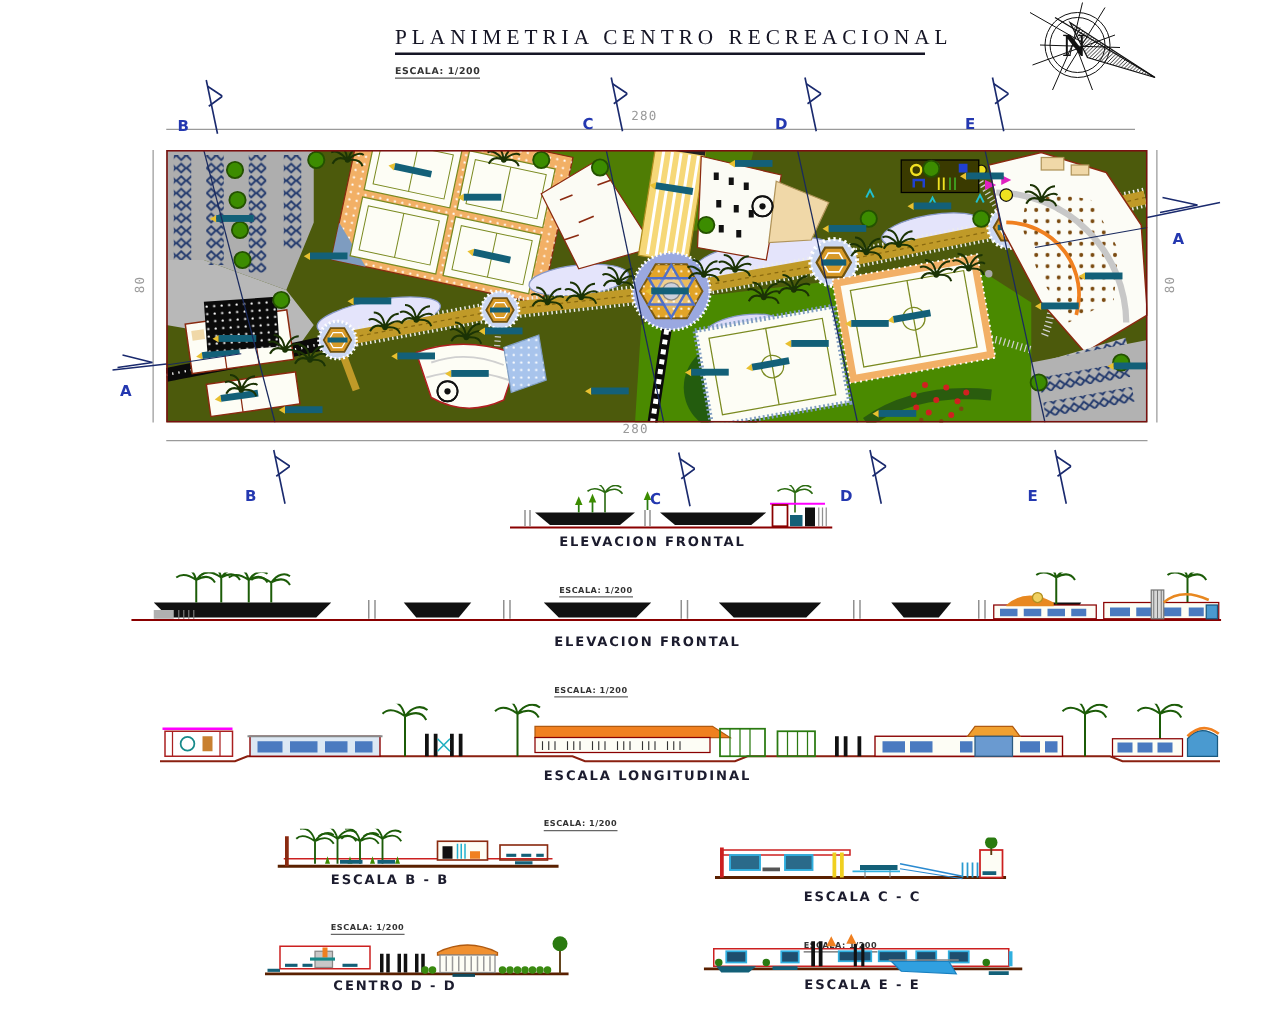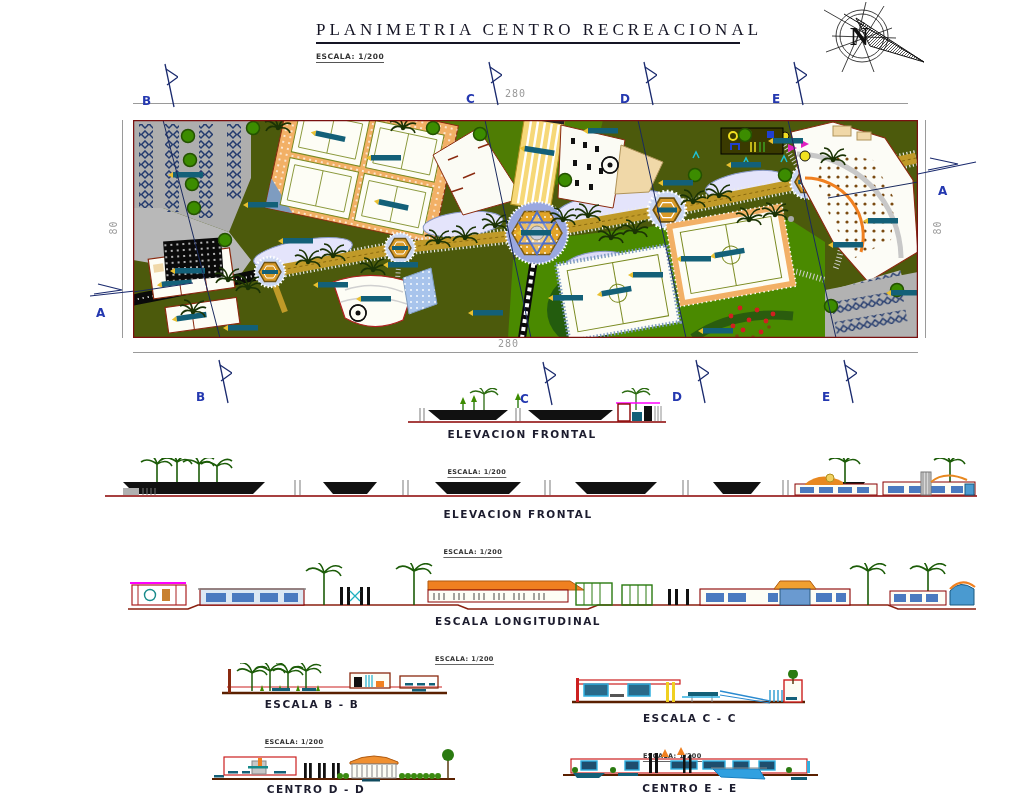--- a/index.html
+++ b/index.html
@@ -894,17 +894,17 @@
         </g>
       <polygon points="98,12 102,4 106,12" fill="#f08020"></polygon>
       <polygon points="114,10 118,2 122,10" fill="#f08020"></polygon>
       <polygon points="150,24 196,24 202,34 158,32" fill="#30a0e0" stroke="#1a80c0"></polygon>
       <line x1="148" y1="23" x2="204" y2="23" stroke="#888" stroke-width="1.2"></line>
       <rect x="228" y="32" width="16" height="3" fill="#136078"></rect>
       <rect x="244" y="16" width="3" height="12" fill="#30b0e0"></rect>
     </svg>
   </div>
   <div class="abs vlabel" style="left:690px;top:782px;">
-    <div class="nm">CENTRO E - E</div><br>
+    <div class="nm">ESCALA E - E</div><br>
     
   </div>
 
 </div>
 
 </body></html>

